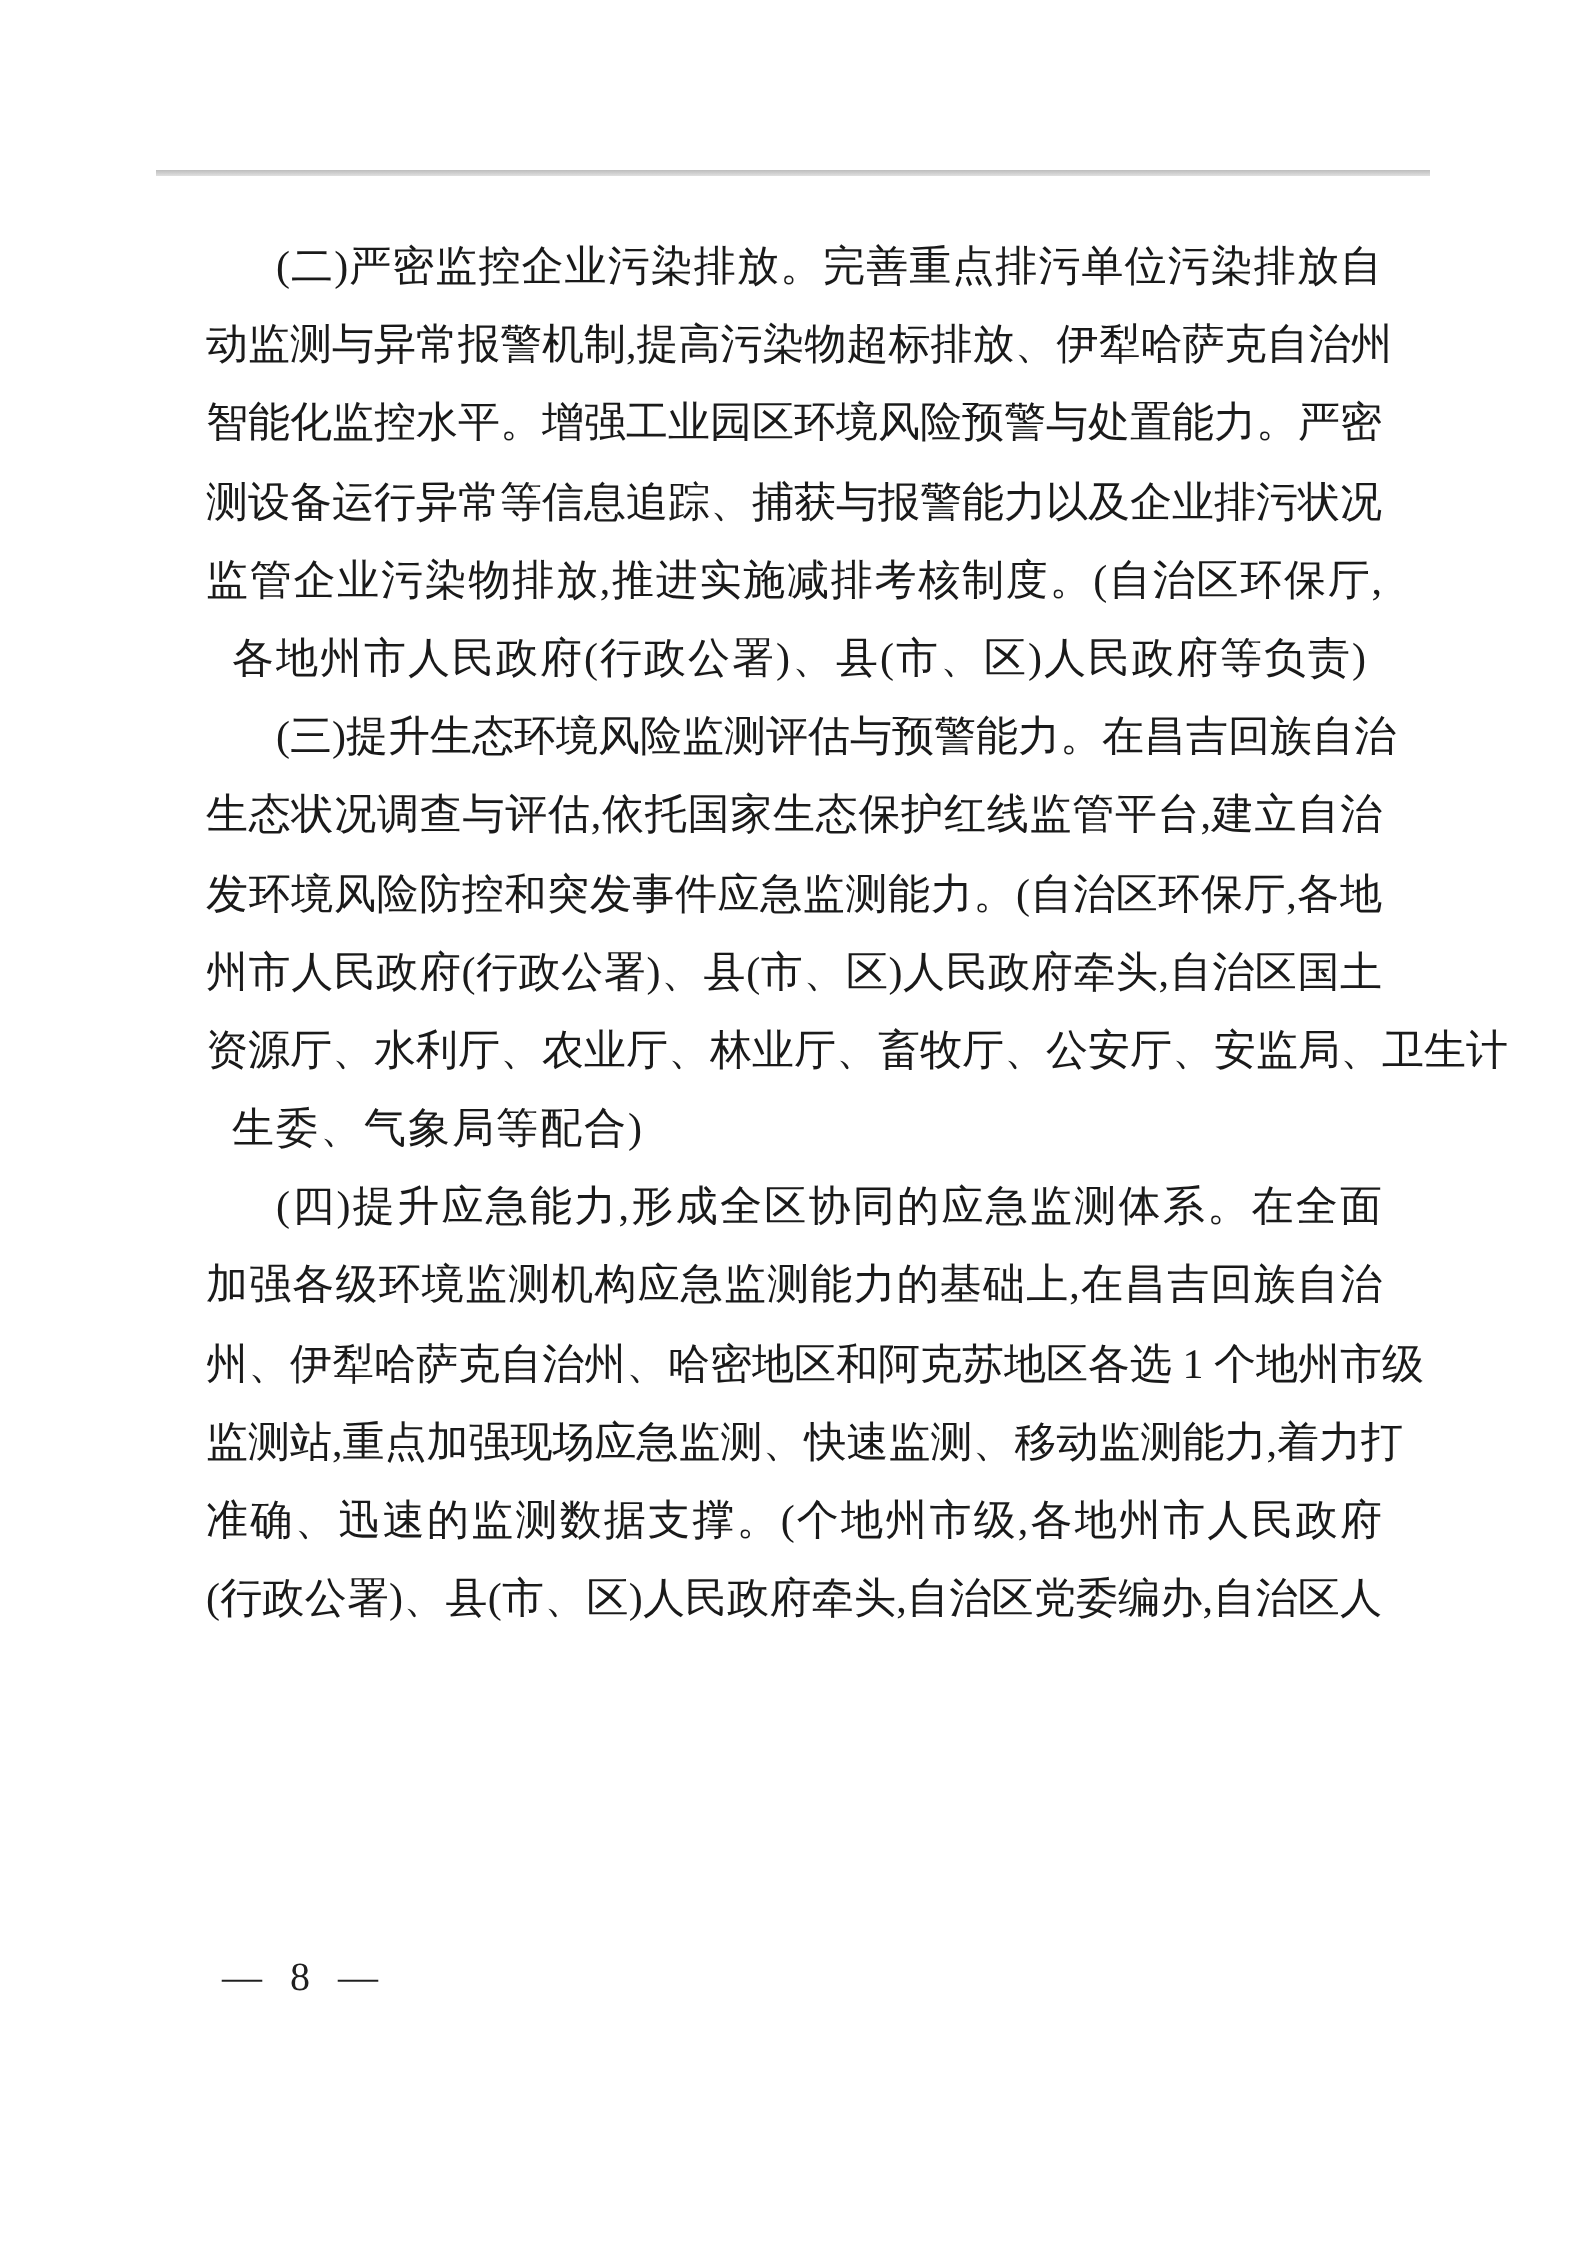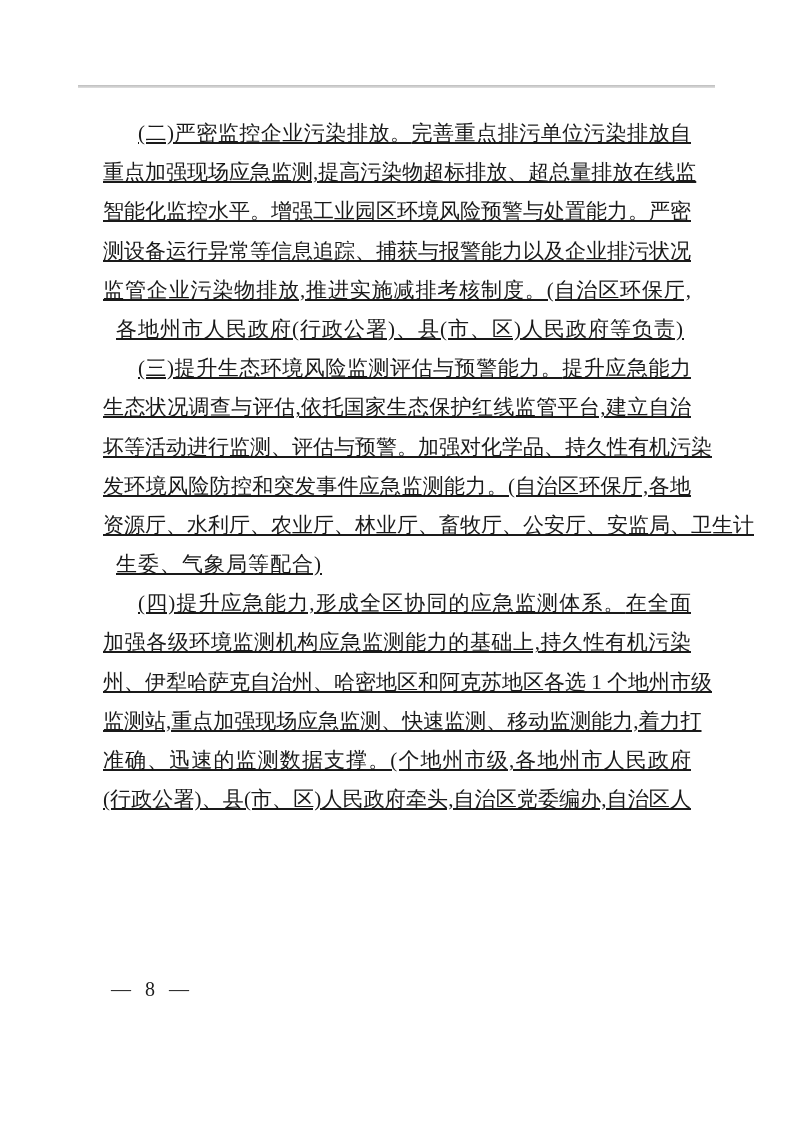--- a/index.html
+++ b/index.html
@@ -27,21 +27,20 @@
     color: #1a1a1a;
     font-size: 21px;
     line-height: 39.2px;
   }
   .para { margin: 0; }
   .line {
     text-align: justify;
     text-align-last: justify;
     height: 39.2px;
     white-space: nowrap;
-    text-decoration: underline;
   }
   .line.last {
     text-align-last: left;
     letter-spacing: 1px;
     margin-left: 13px;
   }
   .line.indent { text-indent: 35px; }
   .lead { font-style: normal; }
   .page-footer {
     position: absolute;
@@ -59,37 +58,37 @@
 </style>
 </head>
 <body>
 
 <div class="page">
   <div class="header-rule"></div>
 
   <div class="doc-body">
       <div class="para">
         <div class="line indent"><span class="lead">(二)严密监控企业污染排放。</span><span>完善重点排污单位污染排放自</span></div>
-        <div class="line"><span>重点加强现场应急监测,提高污染物超标排放、超总量排放在线监</span></div>
+        <div class="line"><span>动监测与异常报警机制,提高污染物超标排放、伊犁哈萨克自治州</span></div>
         <div class="line"><span>智能化监控水平。增强工业园区环境风险预警与处置能力。严密</span></div>
         <div class="line"><span>测设备运行异常等信息追踪、捕获与报警能力以及企业排污状况</span></div>
         <div class="line"><span>监管企业污染物排放,推进实施减排考核制度。(自治区环保厅,</span></div>
         <div class="line last"><span>各地州市人民政府(行政公署)、县(市、区)人民政府等负责)</span></div>
       </div>
       <div class="para">
-        <div class="line indent"><span class="lead">(三)提升生态环境风险监测评估与预警能力。</span><span>提升应急能力</span></div>
+        <div class="line indent"><span class="lead">(三)提升生态环境风险监测评估与预警能力。</span><span>在昌吉回族自治</span></div>
         <div class="line"><span>生态状况调查与评估,依托国家生态保护红线监管平台,建立自治</span></div>
-        <div class="line"><span>坏等活动进行监测、评估与预警。加强对化学品、持久性有机污染</span></div>
         <div class="line"><span>发环境风险防控和突发事件应急监测能力。(自治区环保厅,各地</span></div>
+        <div class="line"><span>州市人民政府(行政公署)、县(市、区)人民政府牵头,自治区国土</span></div>
         <div class="line"><span>资源厅、水利厅、农业厅、林业厅、畜牧厅、公安厅、安监局、卫生计</span></div>
         <div class="line last"><span>生委、气象局等配合)</span></div>
       </div>
       <div class="para">
         <div class="line indent"><span class="lead">(四)提升应急能力,形成全区协同的应急监测体系。</span><span>在全面</span></div>
-        <div class="line"><span>加强各级环境监测机构应急监测能力的基础上,持久性有机污染</span></div>
+        <div class="line"><span>加强各级环境监测机构应急监测能力的基础上,在昌吉回族自治</span></div>
         <div class="line"><span>州、伊犁哈萨克自治州、哈密地区和阿克苏地区各选 1 个地州市级</span></div>
         <div class="line"><span>监测站,重点加强现场应急监测、快速监测、移动监测能力,着力打</span></div>
         <div class="line"><span>准确、迅速的监测数据支撑。(个地州市级,各地州市人民政府</span></div>
         <div class="line"><span>(行政公署)、县(市、区)人民政府牵头,自治区党委编办,自治区人</span></div>
       </div>
     </div>
 
   <div class="page-footer">
     <span class="dash">—</span><span class="num">8</span><span class="dash">—</span>
   </div>

